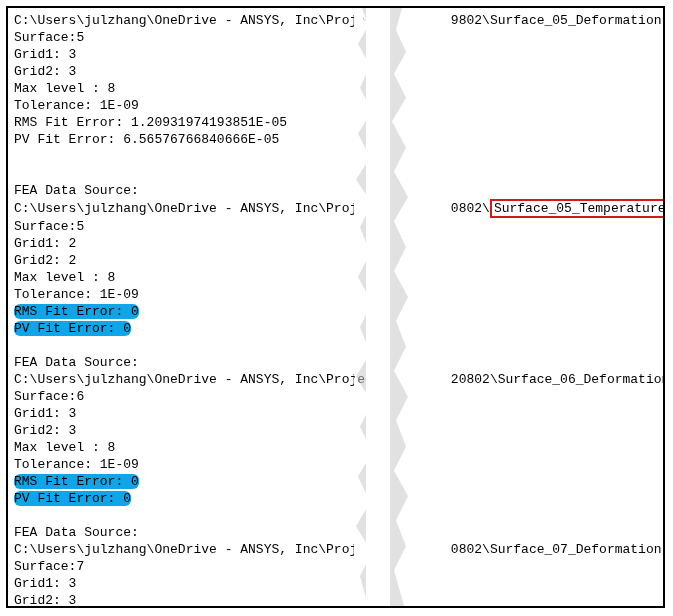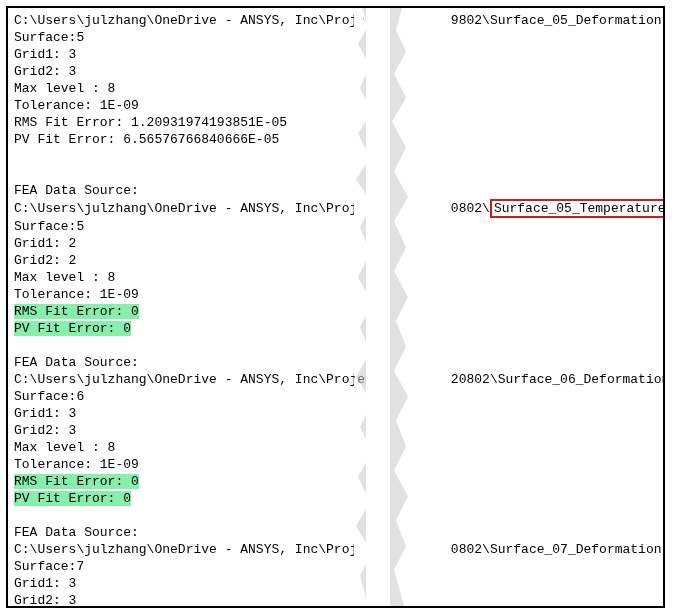--- a/index.html
+++ b/index.html
@@ -49,23 +49,24 @@
     white-space: pre;
     color: #000;
     z-index: 1;
     overflow: hidden;
   }
   .line {
     display: block;
     min-height: 17px;
   }
   mark.hi {
-    background: #86efac;
+    background: #0ea5e9;
     color: #000;
     padding: 0 0px;
+    border-radius: 6px;
   }
   .redbox {
     border: 2px solid #d11a1a;
     padding: 0 2px;
     display: inline-block;
     line-height: 15px;
     background: #fff;
   }
 </style>
 </head>

